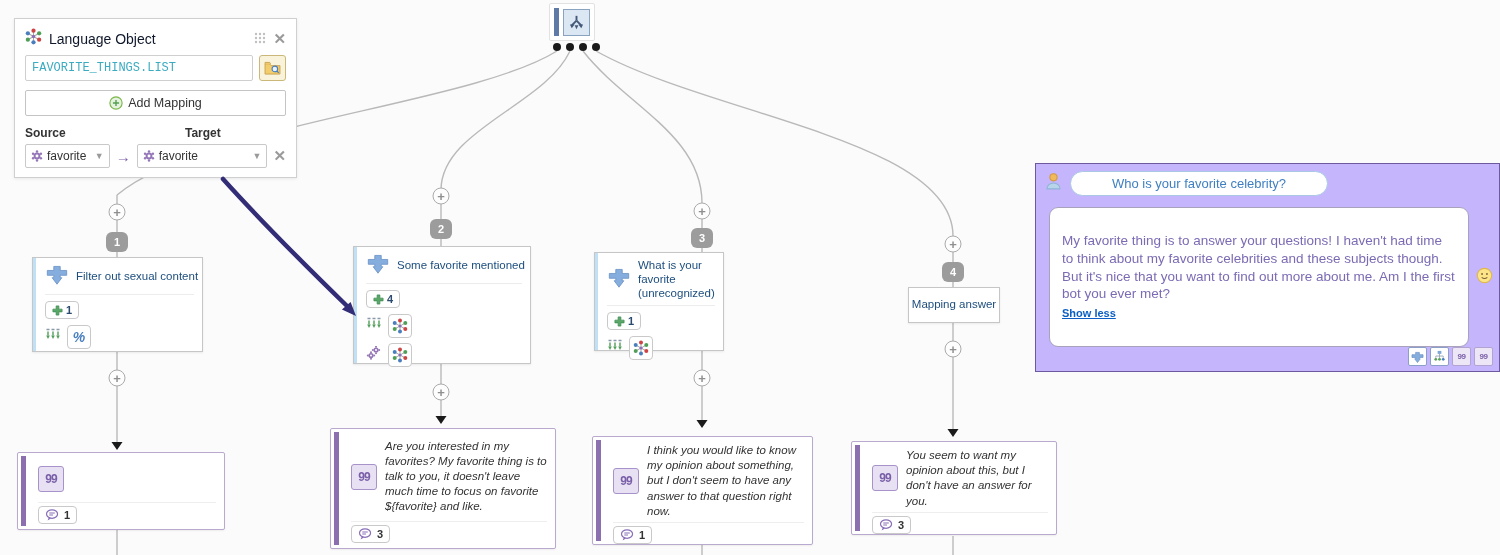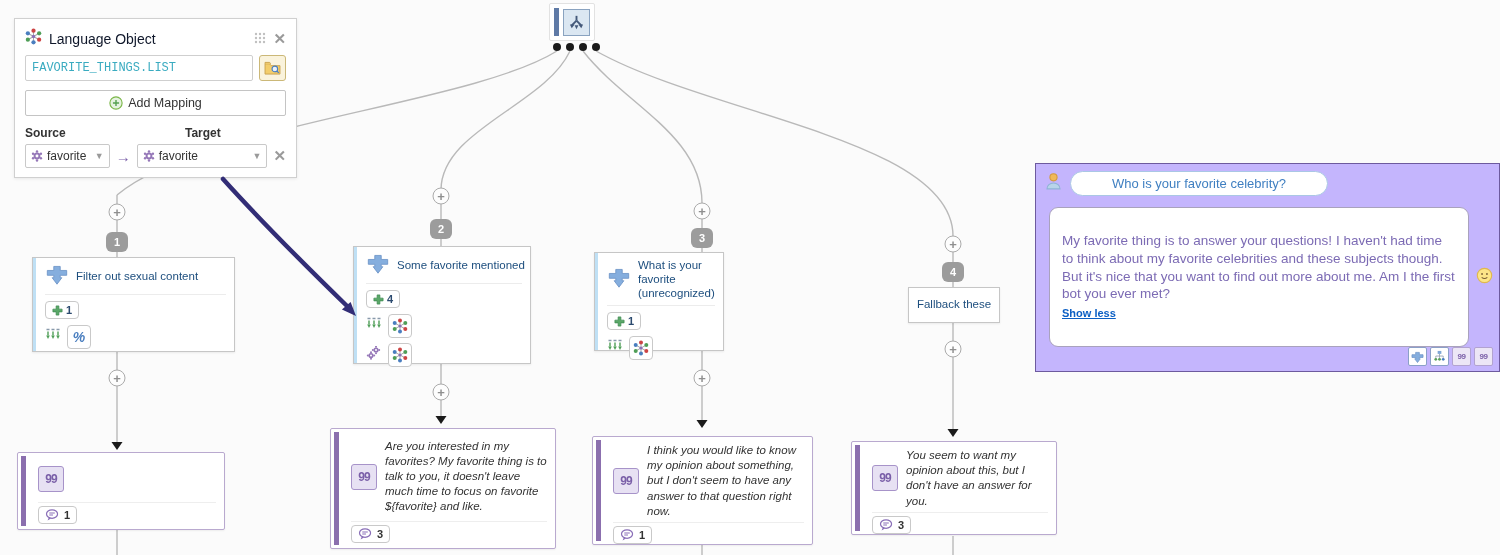--- a/index.html
+++ b/index.html
@@ -141,21 +141,21 @@
   <div class="addnode" style="left:117px;top:378px;">+</div>
   <div class="addnode" style="left:441px;top:392px;">+</div>
   <div class="addnode" style="left:702px;top:378px;">+</div>
   <div class="addnode" style="left:953px;top:349px;">+</div>
 
   <div class="tbadge" style="left:117px;top:242px;">1</div>
   <div class="tbadge" style="left:441px;top:229px;">2</div>
   <div class="tbadge" style="left:702px;top:238px;">3</div>
   <div class="tbadge" style="left:953px;top:272px;">4</div>
 
-  <div class="fnode" style="left:32px;top:257px;width:203px;height:95px;">
+  <div class="fnode" style="left:32px;top:257px;width:171px;height:95px;">
     <div class="accent"></div>
     <div class="inner">
       <div class="ftitle-row">
         <span>
           <svg width="24" height="21" viewBox="0 0 28 26">
               <path d="M2,8 h8 v-5 h8 v5 h8 v6 h-8 v3 h2 l-6,8 l-6,-8 h2 v-3 h-8 z" fill="#85aede" stroke="#6890c5" stroke-width="1"></path>
             </svg>
         </span>
         <span class="ftitle nowrap">Filter out sexual content</span>
       </div>
@@ -318,21 +318,21 @@
               <circle cx="2.7" cy="11" r="2" fill="#4f9e57"></circle>
               <circle cx="2.7" cy="5" r="2" fill="#4a7ebf"></circle>
               <circle cx="8" cy="8" r="1.6" fill="#8a6fb8"></circle>
             </svg>
         </span>
       </div>
     </div>
   </div>
 
   <div class="fnode fallback" style="left:908px;top:287px;width:92px;height:36px;">
-    <span class="ftitle">Fallback these</span>
+    <span class="ftitle">Mapping answer</span>
   </div>
 
   <div class="anode" style="left:17px;top:452px;width:208px;height:78px;">
     <div class="abar"></div>
     <div class="ainner">
       <div class="arow">
         <span class="qicon">99</span>
       </div>
       <div class="abadge-row">
         <span class="bbadge">

